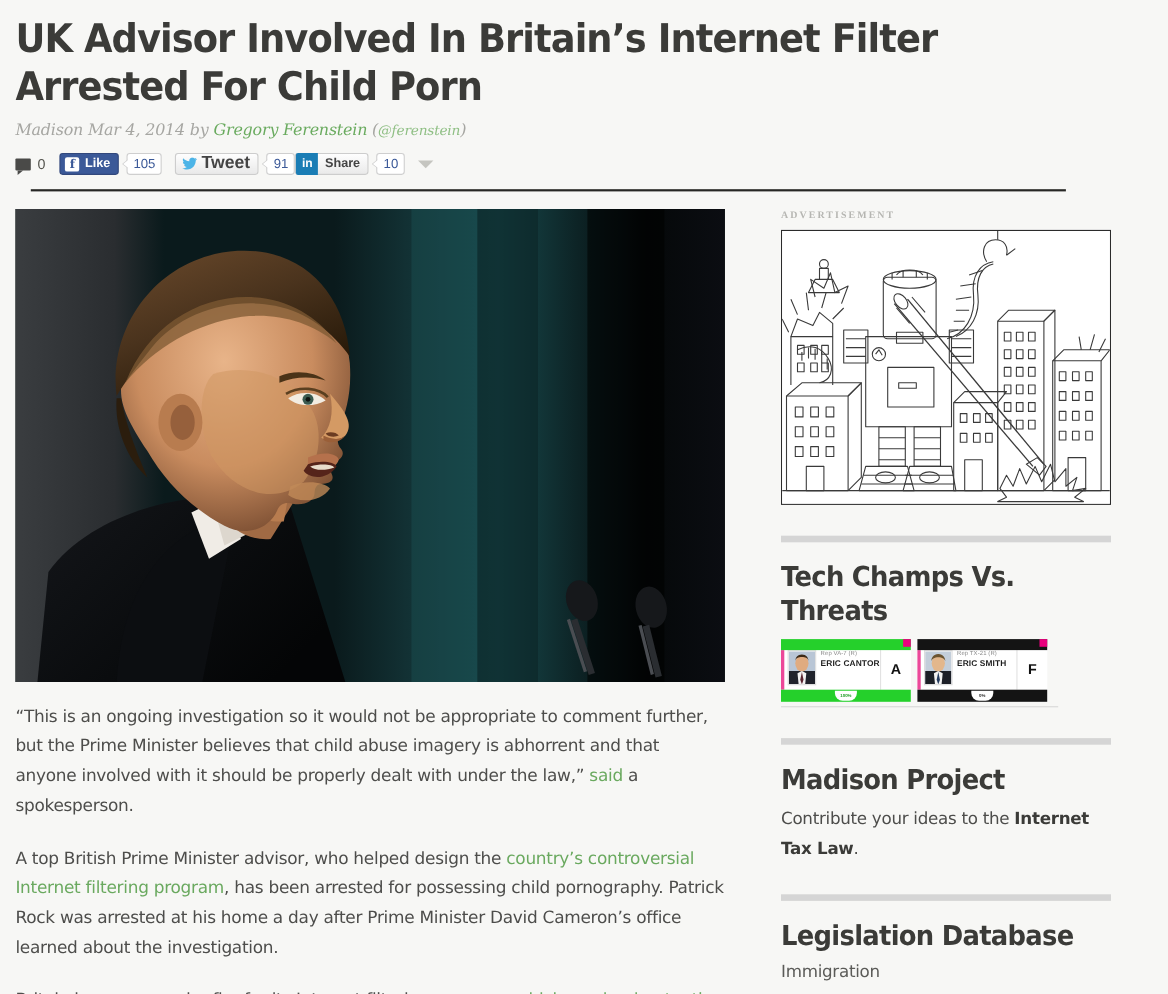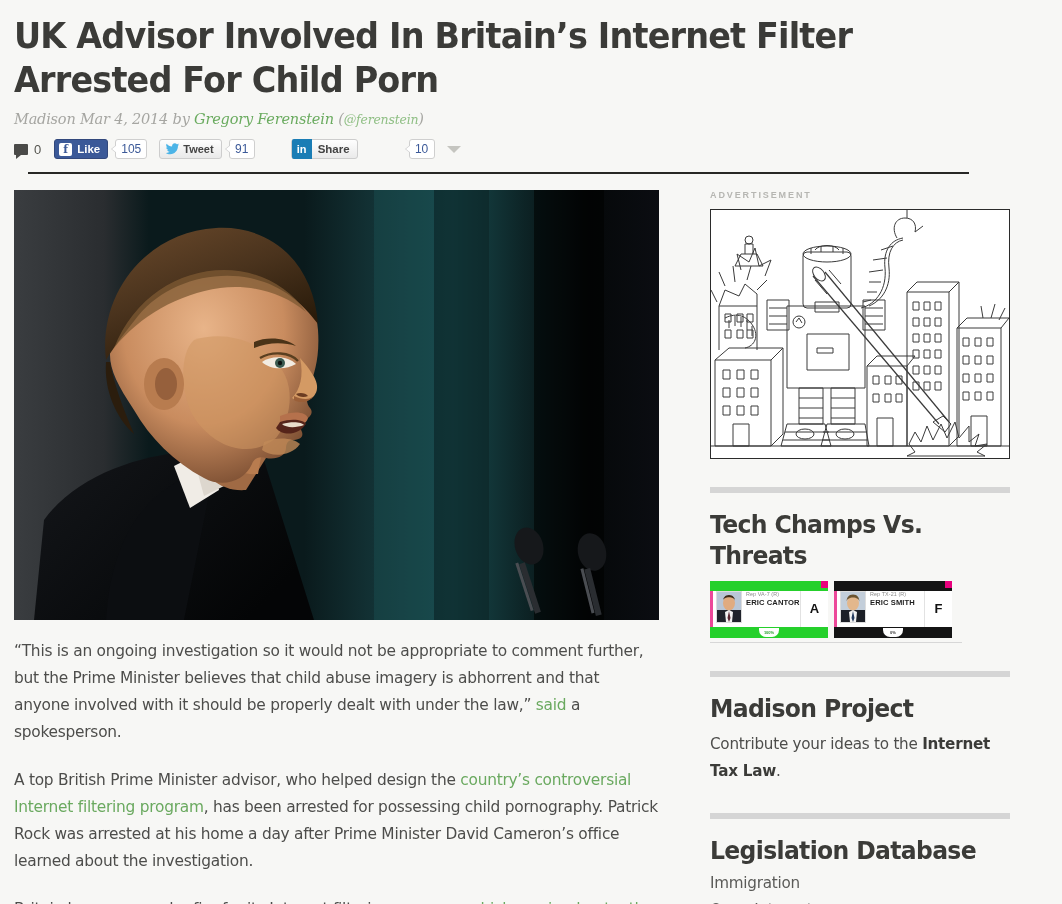--- a/index.html
+++ b/index.html
@@ -145,21 +145,21 @@
     border-right: 5px solid #fff;
   }
 
   .tw-btn {
     display: flex; align-items: center;
     background: linear-gradient(#fefefe, #e9e9e9);
     border: 1px solid #cdcdcd;
     border-radius: 3px;
     height: 20px;
     padding: 0 7px 0 5px;
-    font-size: 11px;
+    font-size: 16px;
     font-weight: bold;
     color: #444;
     margin-left: 12px;
   }
   .tw-bird {
     width: 14px; height: 12px;
     margin-right: 4px;
     fill: #4cb4e7;
   }
 
@@ -178,21 +178,21 @@
     display: inline-flex; align-items: center; justify-content: center;
     width: 20px; height: 20px;
     background: #1a7db5;
     color: #fff;
     font-size: 11px;
     font-weight: bold;
     font-family: "Liberation Sans", sans-serif;
     border-radius: 2px 0 0 2px;
     margin-right: 6px;
   }
-  .li-wrap { margin-left: 36px; display: flex; align-items: center; gap: 44px; }
+  .li-wrap { display: flex; align-items: center; }
 
   .more-caret {
     margin-left: 12px;
     width: 0; height: 0;
     border-left: 7px solid transparent;
     border-right: 7px solid transparent;
     border-top: 7px solid #c5c5c0;
   }
 
   .header-rule {
@@ -232,21 +232,21 @@
   .article-body a, .link {
     color: #6aa95f;
     text-decoration: none;
   }
 
   
   .ad-label {
     font-size: 9px;
     letter-spacing: 1.9px;
     color: #b6b6b2;
-    font-family: Liberation Sans, sans-serif;
+    font-family: Liberation Serif, serif;
     font-weight: bold;
     margin-bottom: 9px;
   }
   .ad-box {
     width: 300px;
     height: 250px;
     background: #fff;
     border: 1px solid #2b2b2b;
     overflow: hidden;
   }

